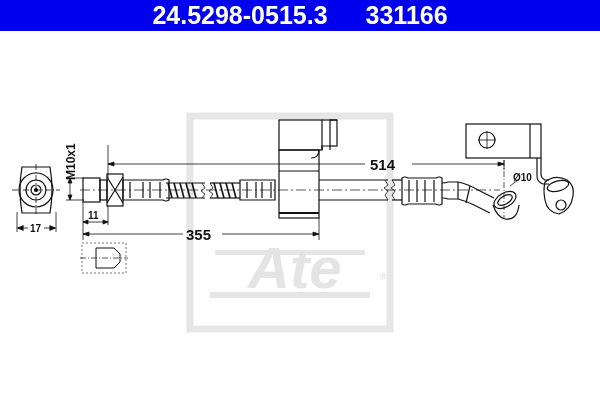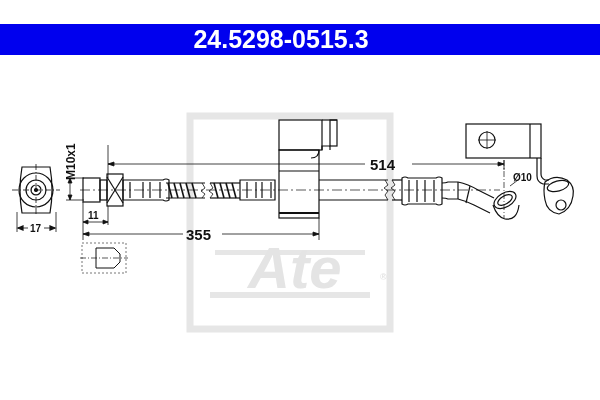--- a/index.html
+++ b/index.html
@@ -1,28 +1,29 @@
 <!DOCTYPE html>
 <html><head>
 <meta charset="utf-8">
 <style>
   html, body { margin:0; padding:0; background:#fff; }
   body { width:600px; height:400px; position:relative; overflow:hidden; font-family:"Liberation Sans", sans-serif; }
-  .header { position:absolute; left:0; top:0; width:600px; height:31px; background:#0000ee; color:#fff; font-weight:bold; font-size:25px; display:flex; justify-content:center; align-items:center;margin-top:24px; }
+  .header { position:absolute; left:0; top:0; width:600px; height:31px; background:#0000ee; color:#fff; font-weight:bold; font-size:25px; display:flex; justify-content:center; align-items:center; }
   .header span { letter-spacing:0px; }
   .header .gap { display:inline-block; width:38px; }
   .drawing { position:absolute; left:0; top:31px; width:600px; height:369px; }
   svg text { font-family:"Liberation Sans", sans-serif; font-weight:bold; fill:#111; }
 </style>
 </head>
 <body>
 
 <div class="header">
   <span>24.5298-0515.3</span>
   <span class="gap"></span>
+  <span>331166</span>
 </div>
 
 <div class="drawing">
 <svg width="600" height="369" viewBox="0 31 600 369" xmlns="http://www.w3.org/2000/svg">
 
   <g>
     <rect x="190" y="116" width="200" height="213" fill="none" stroke="#e6e6e6" stroke-width="7"></rect>
     <rect x="215" y="250" width="150" height="5" fill="#e6e6e6"></rect>
     <rect x="210" y="292" width="160" height="6" fill="#e6e6e6"></rect>
     <text x="248" y="288" font-size="58" font-style="italic" style="fill:#e4e4e4">Ate</text>

